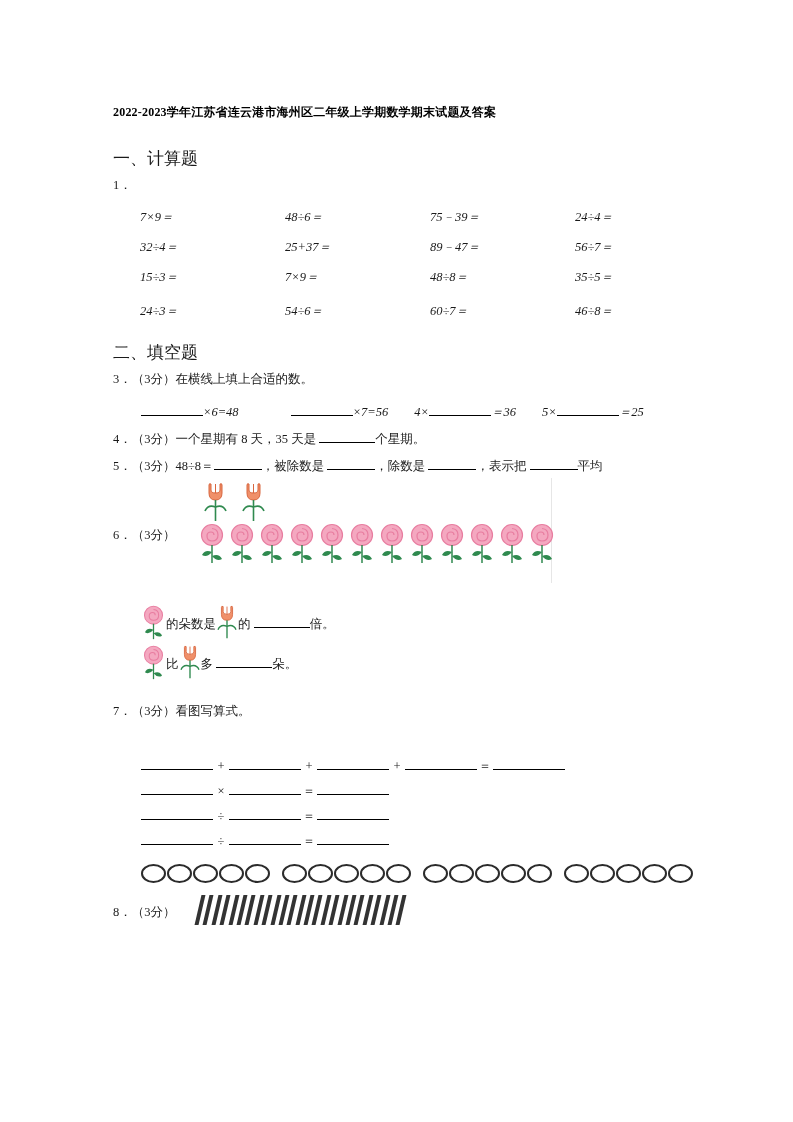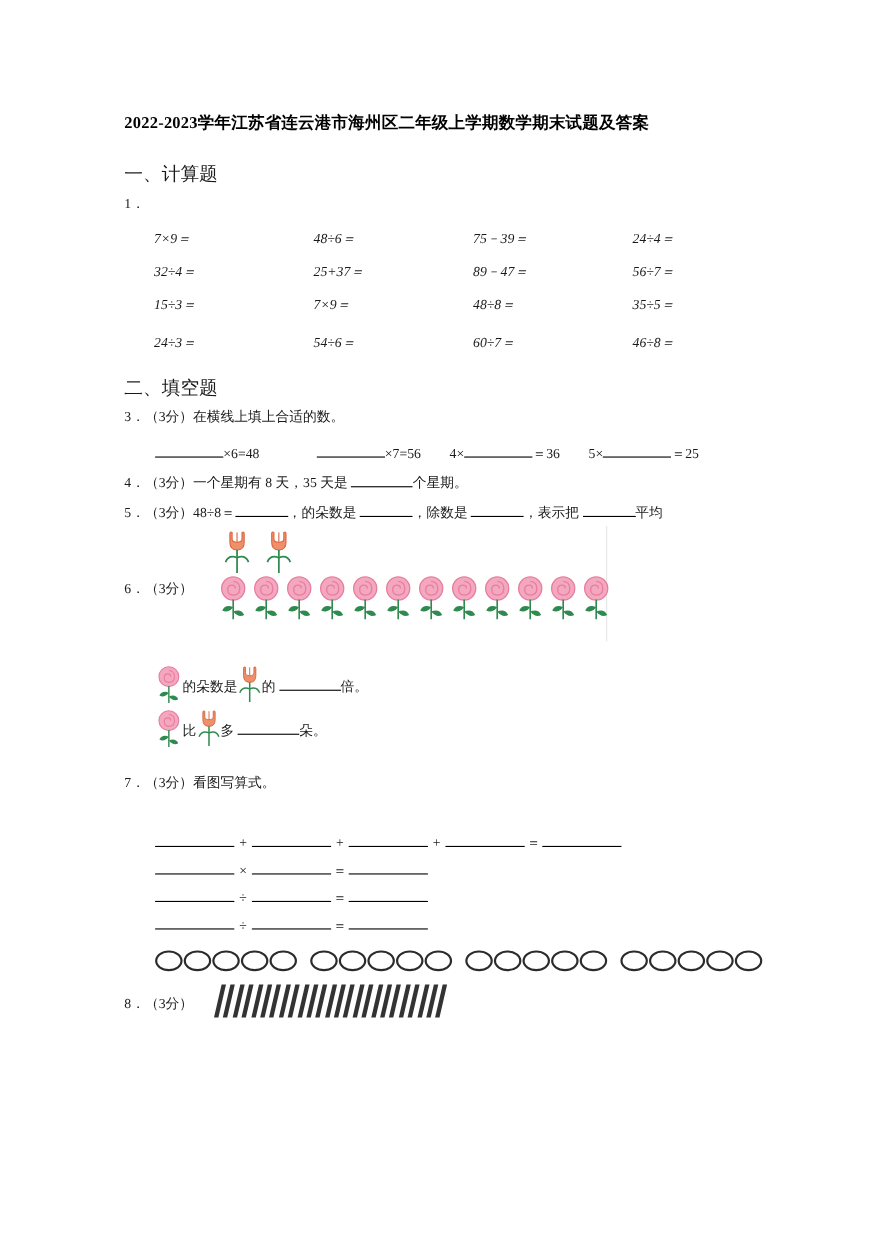--- a/index.html
+++ b/index.html
@@ -22,21 +22,21 @@
   }
   .content {
     position: absolute;
     left: 113px;
     top: 0;
     width: 580px;
   }
 
   
   .doc-title {
-    font-size: 15px;
+    font-size: 12px;
     font-weight: bold;
     line-height: 40px;
     letter-spacing: 0.2px;
     margin-top: 92px;
     color: #000;
   }
 
   
   .section-heading {
     font-size: 17px;
@@ -81,21 +81,21 @@
   .b-xl { width: 72px; }
 
   
   .fill-row {
     margin-left: 28px;
     margin-top: 6px;
     font-size: 12.5px;
     line-height: 28px;
     white-space: nowrap;
   }
-  .fill-row .item { display: inline-block; }
+  .fill-row .item { display: inline-block; font-style: italic; }
   .fill-row .gap-a { width: 52px; display: inline-block; }
   .fill-row .gap-b { width: 26px; display: inline-block; }
 
   
   .q-para {
     font-size: 12.5px;
     line-height: 27px;
   }
   .q-body-indent {
     margin-left: 28px;
@@ -267,21 +267,21 @@
     </div>
     <div class="fill-row">
       <span class="item"><span class="blank b-lg"></span><span>×6=48</span></span><span class="gap-a"></span><span class="item"><span class="blank b-lg"></span><span>×7=56</span></span><span class="gap-b"></span><span class="item"><span>4×</span><span class="blank b-lg"></span><span>＝36</span></span><span class="gap-b"></span><span class="item"><span>5×</span><span class="blank b-lg"></span><span>＝25</span></span>
     </div>
 
     <div class="q-para">
       <span>4．</span><span>（3分）</span><span>一个星期有 8 天，35 天是</span>&nbsp;<span class="blank b-md"></span><span>个星期。</span>
     </div>
 
     <div class="q-para">
-      <span>5．</span><span>（3分）</span><span>48÷8＝</span><span class="blank b-sm"></span><span>，的朵数是</span>&nbsp;<span class="blank b-sm"></span><span>，除数是</span>&nbsp;<span class="blank b-sm"></span><span>，表示把</span>&nbsp;<span class="blank b-sm"></span><span>平均</span>
+      <span>5．</span><span>（3分）</span><span>48÷8＝</span><span class="blank b-sm"></span><span>，被除数是</span>&nbsp;<span class="blank b-sm"></span><span>，除数是</span>&nbsp;<span class="blank b-sm"></span><span>，表示把</span>&nbsp;<span class="blank b-sm"></span><span>平均</span>
     </div>
 
     <div class="fig-q6-wrap">
       <div class="fig-frame"></div>
 
       <div class="q6-label">
         <span>6．</span><span>（3分）</span>
       </div>
 
       <div class="tulip-row">

